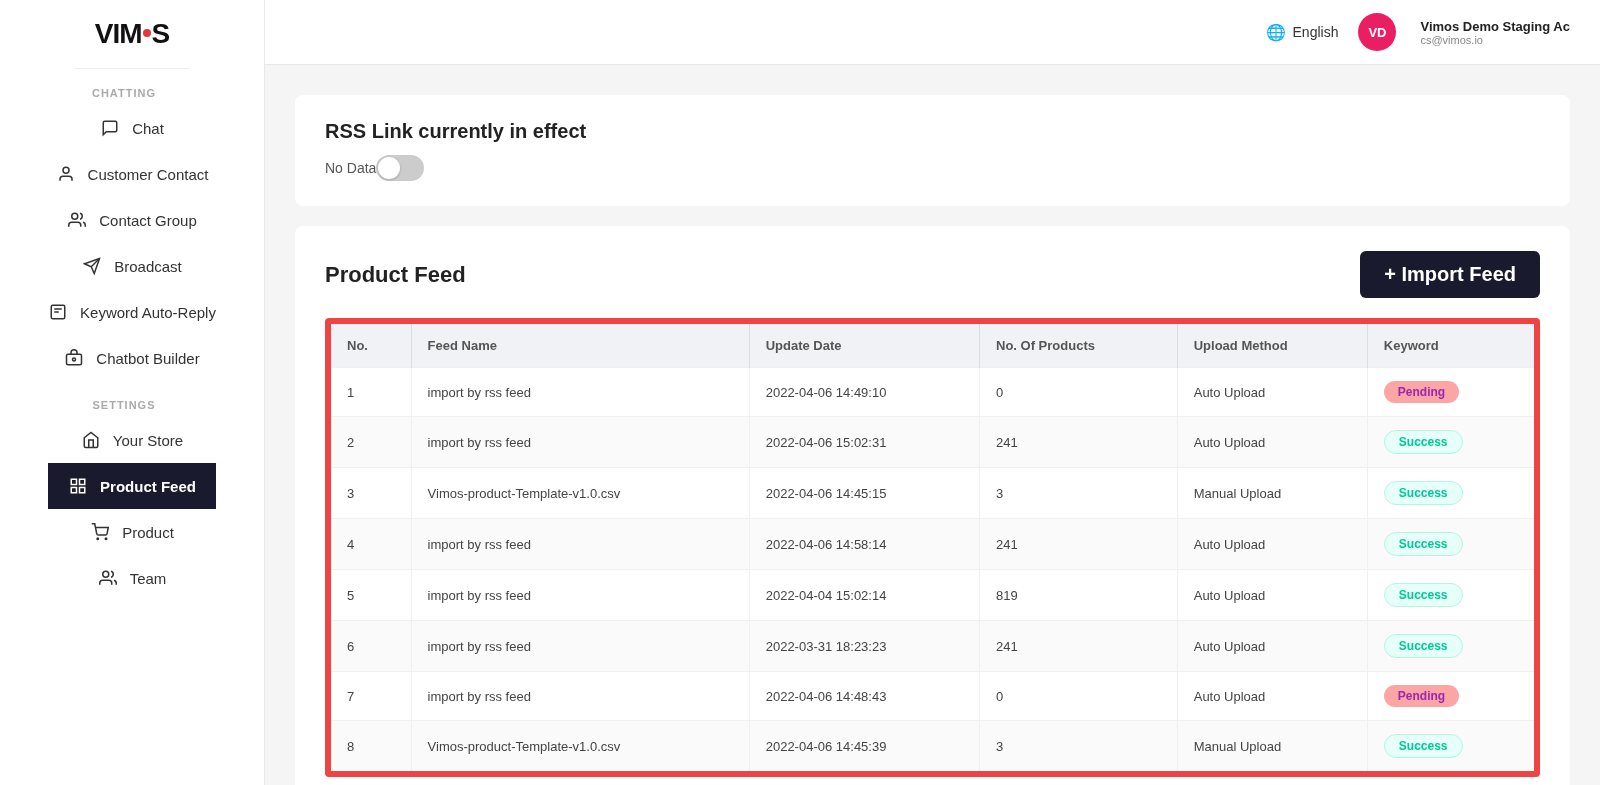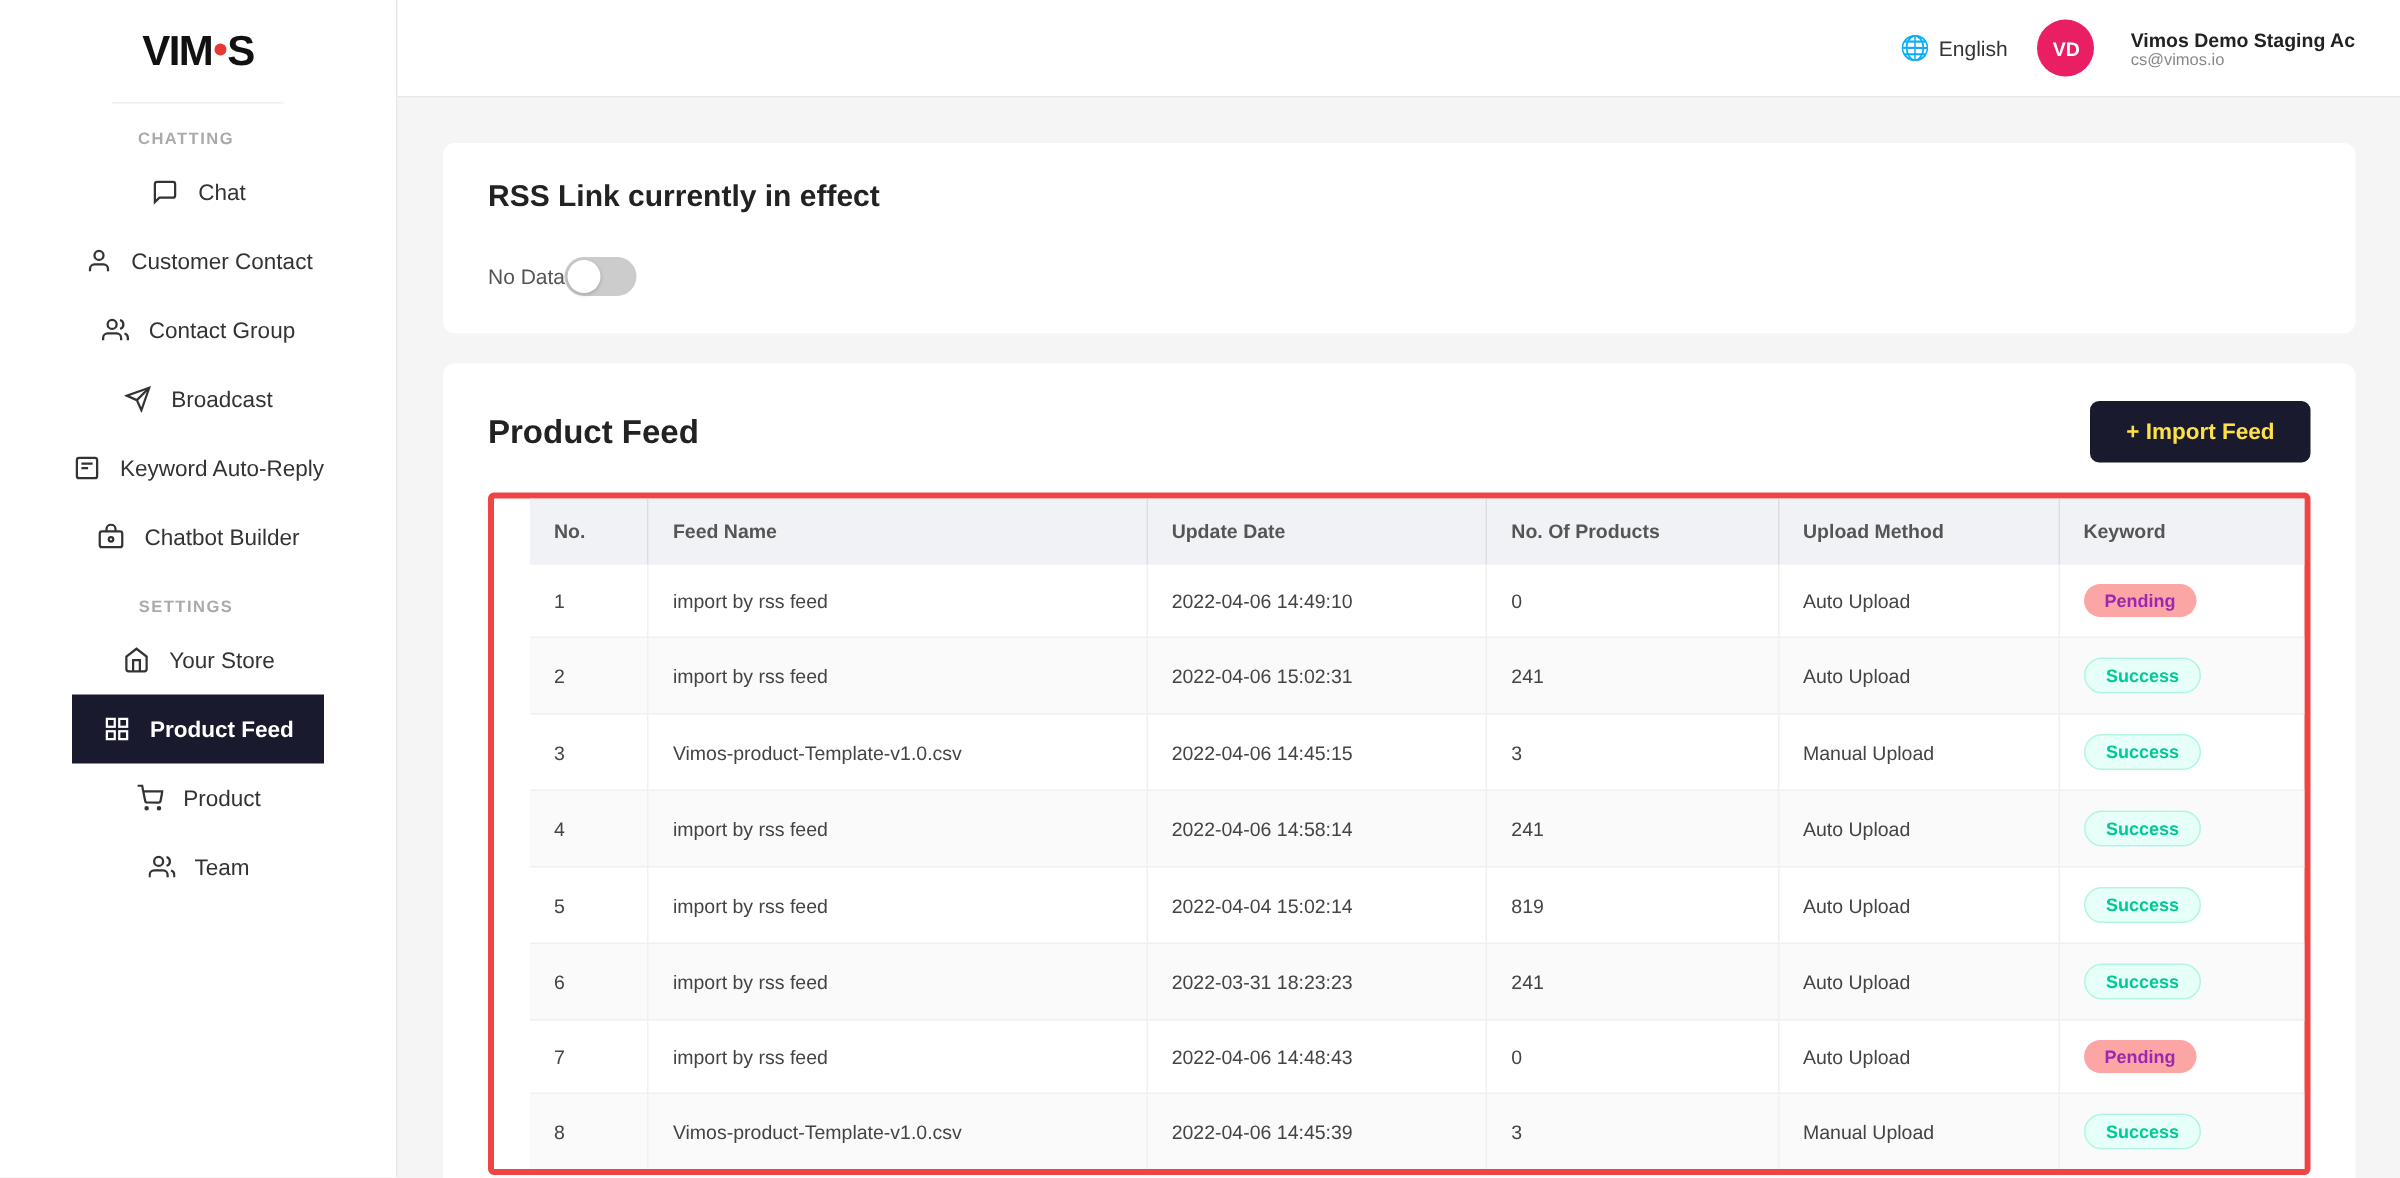--- a/index.html
+++ b/index.html
@@ -139,21 +139,21 @@
     .rss-section {
       background: #fff;
       border-radius: 8px;
       padding: 25px 30px;
       margin-bottom: 20px;
     }
     .rss-title {
       font-size: 20px;
       font-weight: 600;
       color: #222;
-      margin-bottom: 28px;
+      margin-bottom: 12px;
     }
     .rss-row {
       display: flex;
       align-items: center;
       justify-content: flex-start;
     }
     .no-data-text { font-size: 14px; color: #555; }
 
     
     .toggle {
@@ -189,38 +189,37 @@
       justify-content: space-between;
       margin-bottom: 20px;
     }
     .feed-title {
       font-size: 22px;
       font-weight: 700;
       color: #222;
     }
     .import-btn {
       background: #1a1a2e;
-      color: #fde047;
+      color: #ffffff;
       border: none;
       padding: 12px 24px;
       border-radius: 6px;
-      font-size: 15px;
+      font-size: 20px;
       font-weight: 700;
       cursor: pointer;
       display: flex;
       align-items: center;
       gap: 6px;
     }
 
     
     .table-wrapper {
-      border: 4px solid #ef4444;
+      border: 6px solid #ef4444;
       border-radius: 4px;
       overflow: hidden;
-      padding-left: 24px;
     }
     table {
       width: 100%;
       border-collapse: collapse;
     }
     thead tr {
       background: #f0f2f5;
     }
     thead th {
       padding: 14px 16px;

